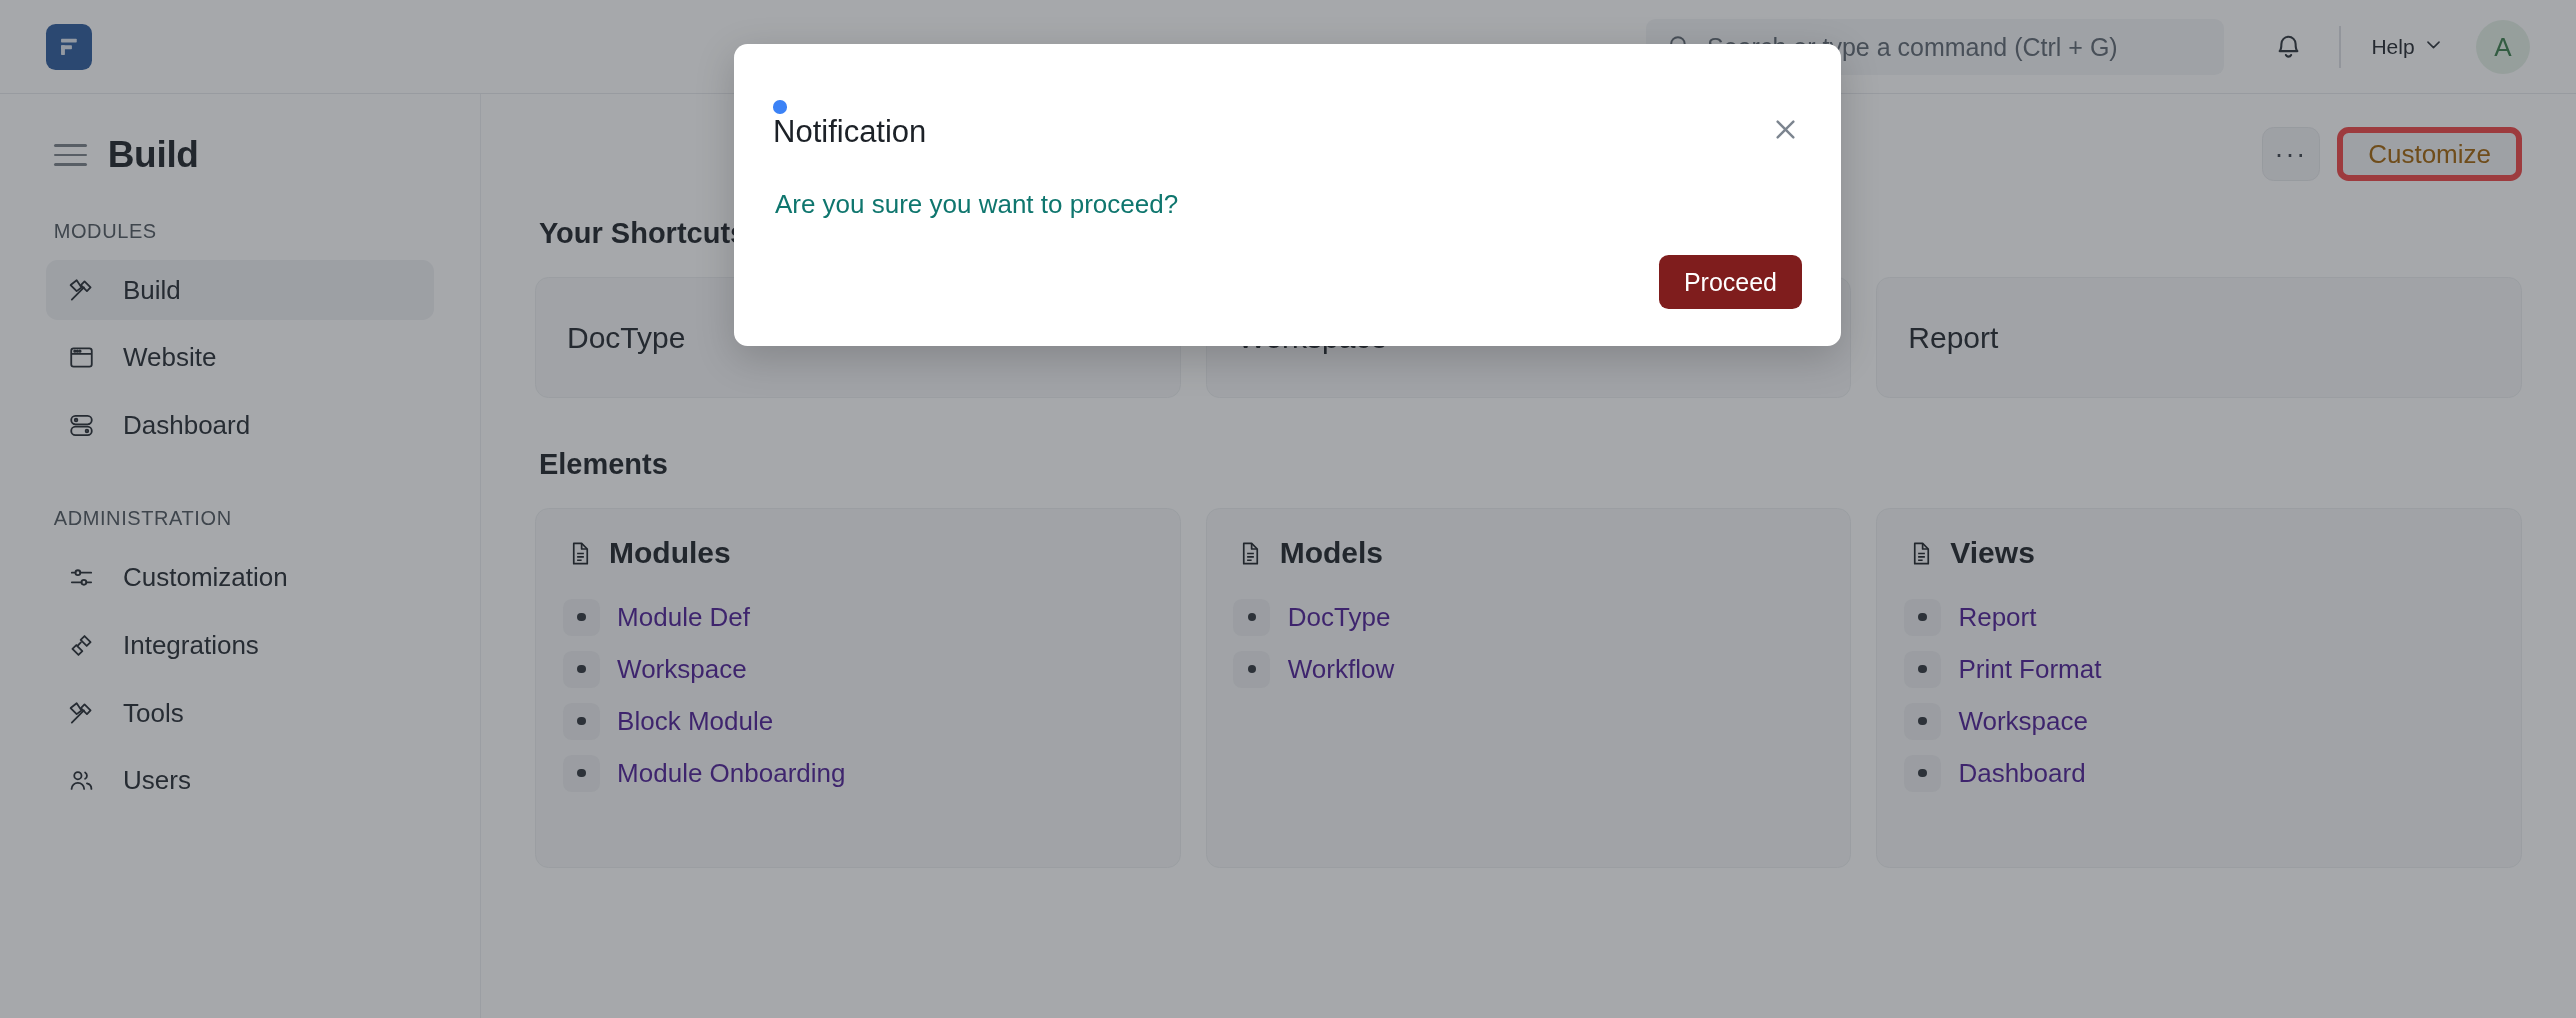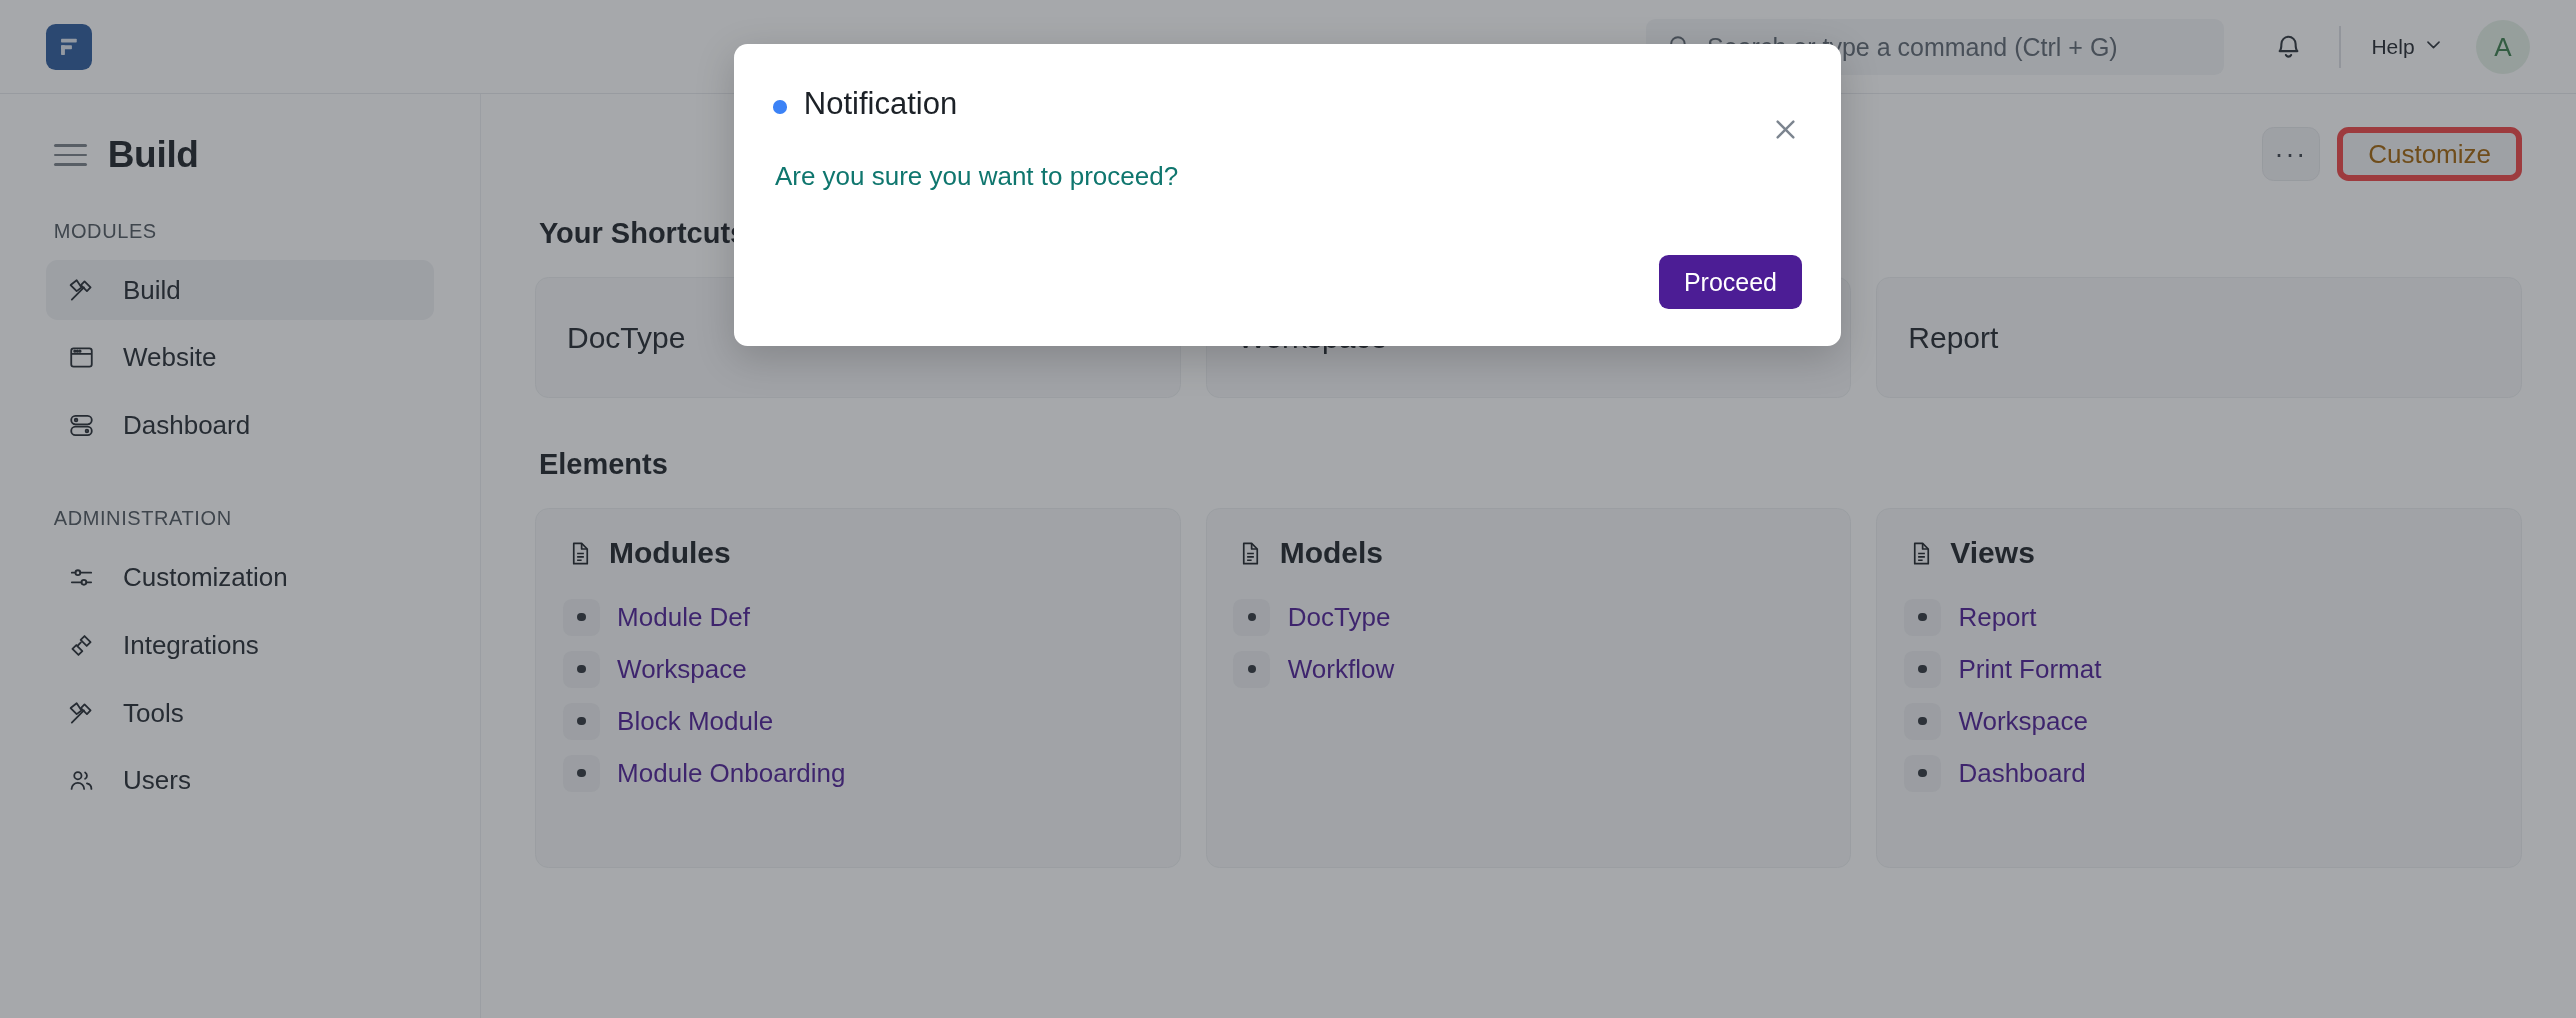--- a/index.html
+++ b/index.html
@@ -139,28 +139,28 @@
 
   .modal {
     position: absolute;
     left: 734px; top: 44px;
     width: 1107px; height: 302px;
     background: #ffffff;
     border-radius: 13.5px;
     box-shadow: 0 11.6px 39px rgba(0,0,0,0.18);
     padding: 0 39px;
   }
-  .modal-head { display: flex; align-items: flex-start; padding-top: 42px; }
+  .modal-head { display: flex; align-items: flex-start; padding-top: 42px; flex-direction: column; }
   .modal-dot { width: 13.5px; height: 13.5px; border-radius: 50%; background: #3b82f6; margin-top: 14.4px; margin-right: 17.3px; flex: 0 0 13.5px; }
   .modal-title { font-size: 31px; color: #1c2127; font-weight: normal; }
   .modal-close { position: absolute; right: 37px; top: 67px; width: 37px; height: 37px; display:flex; align-items:center; justify-content:center; }
   .modal-body { padding: 39px 0 0 1.9px; font-size: 26px; color: #0f766e; }
   .modal-footer { position: absolute; right: 39px; bottom: 37px; display: flex; gap: 15.4px; }
   .btn-primary {
-    background: #4c1d95; color: #ffffff;
+    background: #7f1d1d; color: #ffffff;
     border: none; border-radius: 9.6px;
     height: 54px; padding: 0 25px;
     font-size: 25px; font-family: "Liberation Sans", sans-serif;
     display: flex; align-items: center;
   }
 </style>
 </head>
 <body>
 
 <div id="root">

